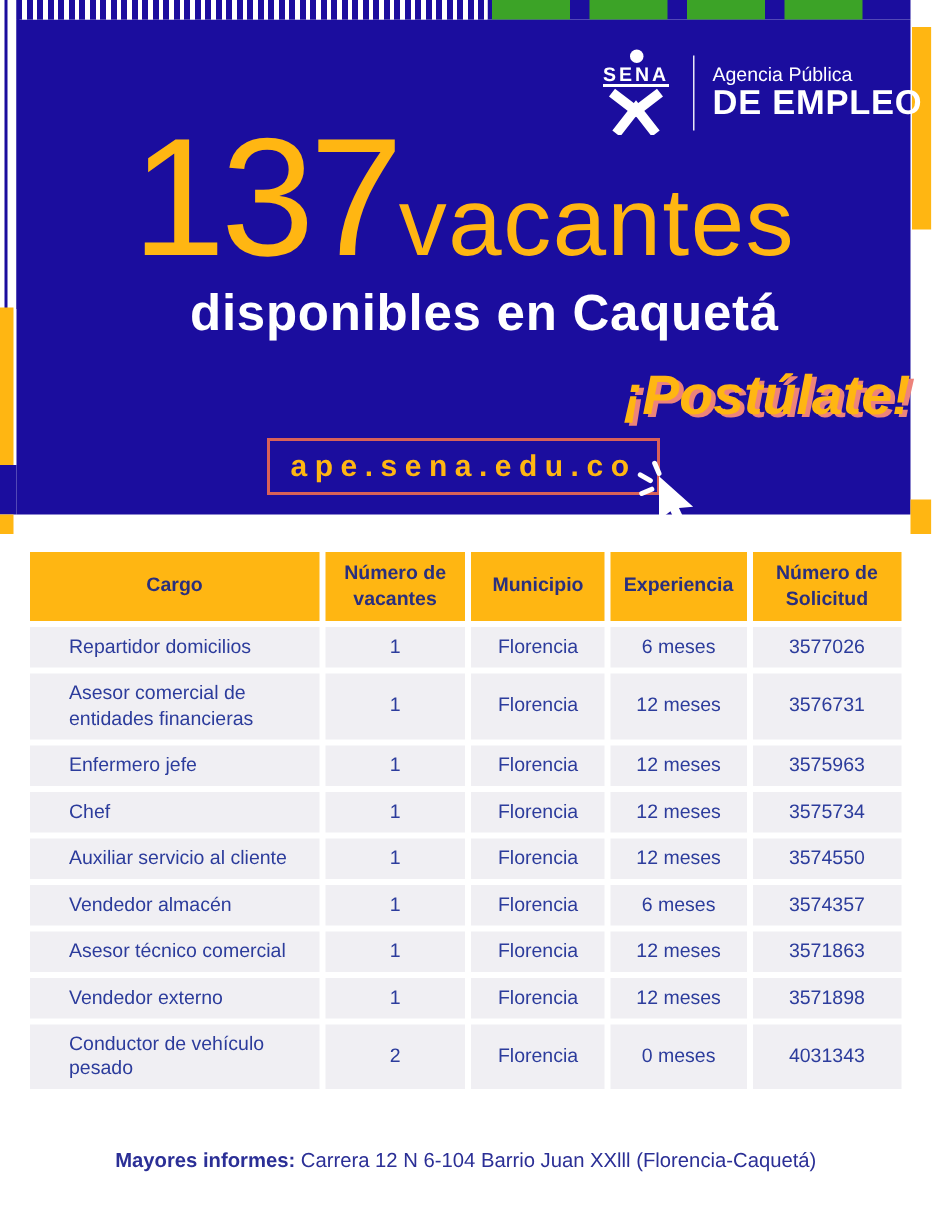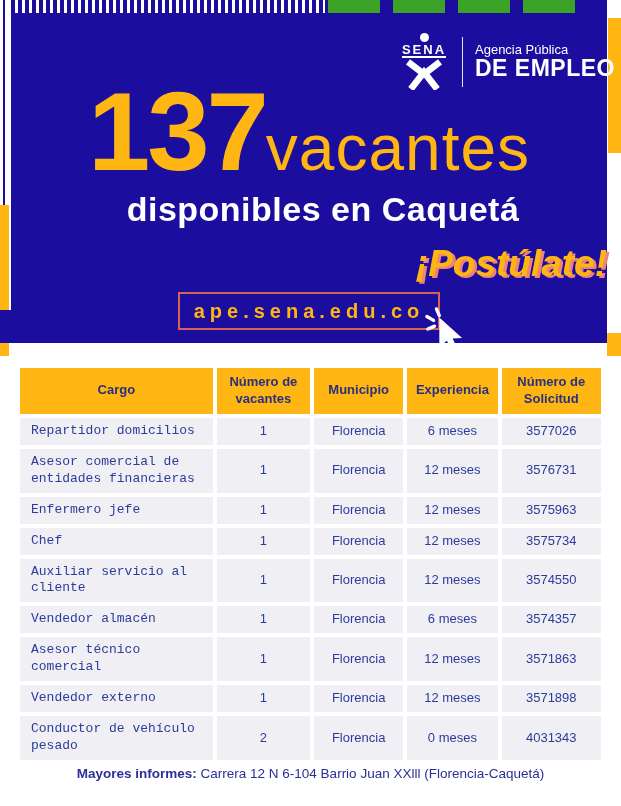--- a/index.html
+++ b/index.html
@@ -38,38 +38,38 @@
   .sena-mark{display:flex;flex-direction:column;align-items:center;width:52px;}
   .sena-head{width:9px;height:9px;border-radius:50%;background:#fff;margin-bottom:1px;}
   .sena-word{font-size:13px;font-weight:bold;letter-spacing:2px;border-bottom:2px solid #fff;padding-bottom:0;line-height:1;}
   .logo-divider{width:1px;height:50px;background:#ffffff;opacity:.9;}
   .logo-text{line-height:1.05;}
   .logo-line1{font-size:13px;font-weight:400;}
   .logo-line2{font-size:23px;font-weight:bold;letter-spacing:.5px;}
 
   
   .headline{position:absolute;left:11px;top:76px;width:596px;display:flex;justify-content:center;align-items:baseline;color:var(--accent-yellow);}
-  .count{font-size:112px;font-weight:700;letter-spacing:-3px;line-height:1;text-align:center;}
+  .count{font-size:112px;font-weight:400;letter-spacing:-3px;line-height:1;text-align:center;}
   .count-suffix{font-size:64px;font-weight:400;letter-spacing:1px;line-height:1;}
   .subtitle{position:absolute;left:11px;top:190px;width:596px;text-align:center;color:#ffffff;font-size:34px;font-weight:bold;letter-spacing:.5px;padding-left:28px;}
   .cta{position:absolute;left:11px;top:243px;width:596px;text-align:right;color:var(--accent-yellow);
     font-size:37px;font-weight:bold;font-style:italic;text-shadow:3px 2px 0 var(--pink-shadow);}
   .url-box{position:absolute;left:178px;top:292px;width:262px;height:38px;border:2px solid var(--accent-pink);
     color:var(--accent-yellow);font-size:20px;font-weight:bold;letter-spacing:5px;text-align:center;line-height:34px;cursor:pointer;}
   .cursor-icon{position:absolute;left:424px;top:306px;width:46px;height:46px;}
 
   
   .jobs-table-wrap{position:absolute;left:16px;top:364px;width:589px;}
   table{border-collapse:separate;border-spacing:4px;table-layout:fixed;width:100%;}
   col.c1{width:190px;} col.c2{width:92px;} col.c3{width:88px;} col.c4{width:89px;} col.c5{width:98px;}
   th{background:var(--accent-yellow);color:var(--header-text);font-size:13px;font-weight:bold;
      text-align:center;vertical-align:middle;padding:6px 4px;line-height:1.3;height:40px;}
   td{background:var(--row-bg);color:var(--row-text);font-size:13px;text-align:center;vertical-align:middle;
      padding:5px 6px;line-height:1.3;height:27px;}
-  td:first-child{text-align:left;padding-left:11px;font-family:Liberation Mono, monospace;}
+  td:first-child{text-align:left;padding-left:26px;}
 
   
   .footer{position:absolute;left:0;top:766px;width:621px;text-align:center;color:var(--footer-text);font-size:13.5px;}
   .footer b{font-weight:bold;}
 </style>
 </head>
 <body>
 
 <div class="poster">
 

